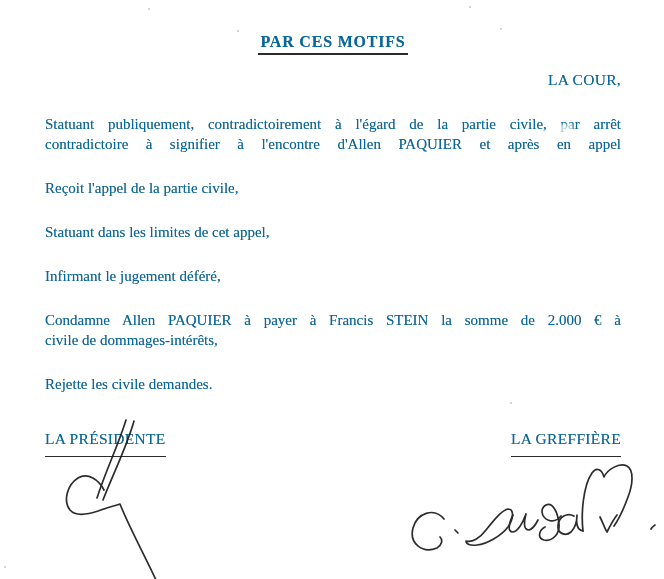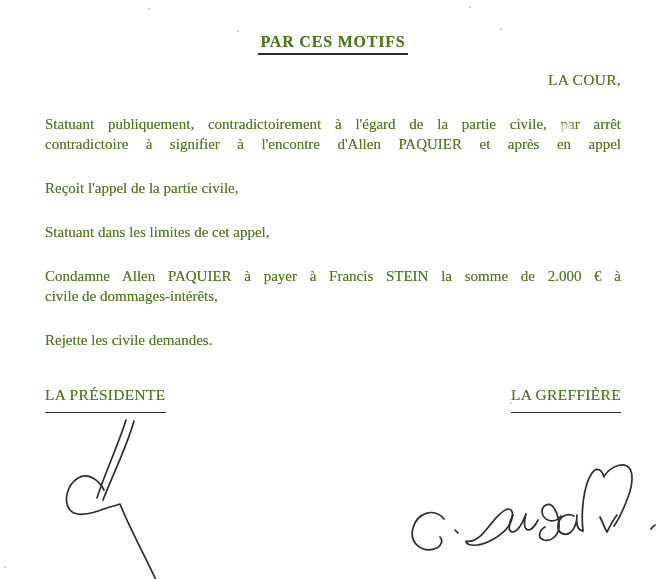--- a/index.html
+++ b/index.html
@@ -2,21 +2,21 @@
 <html><head>
 <meta charset="utf-8">
 <style>
   html,body{margin:0;padding:0;background:#e8e8e8;}
   .page{
     position:relative;
     width:664px;height:579px;
     background:#ffffff;
     overflow:hidden;
     font-family:"Liberation Serif", serif;
-    color:#4d7c0f;
+    color:#0369a1;
     font-size:15px;
     line-height:20px;
     text-shadow:0 0 0.5px rgba(45,45,45,.45);
   }
   .content{padding:32px 43px 0 45px;}
   .title-row{text-align:center;margin-bottom:15px;}
   .doc-title{
     display:inline-block;
     font-weight:bold;
     font-size:16px;
@@ -66,20 +66,23 @@
           <div class="line just">Statuant publiquement, contradictoirement à l'égard de la partie civile, par arrêt</div>
           <div class="line just">contradictoire à signifier à l'encontre d'Allen PAQUIER et après en appel</div>
         </div>
         <div class="para">
           <div class="line">Reçoit l'appel de la partie civile,</div>
         </div>
         <div class="para">
           <div class="line">Statuant dans les limites de cet appel,</div>
         </div>
         <div class="para">
+          <div class="line">Infirmant le jugement déféré,</div>
+        </div>
+        <div class="para">
           <div class="line just">Condamne Allen PAQUIER à payer à Francis STEIN la somme de 2.000 € à</div>
           <div class="line">civile de dommages-intérêts,</div>
         </div>
         <div class="para">
           <div class="line">Rejette les civile demandes.</div>
         </div>
       </div>
 
     <div class="sig-row">
       <span class="sig-label">LA PRÉSIDENTE</span>

